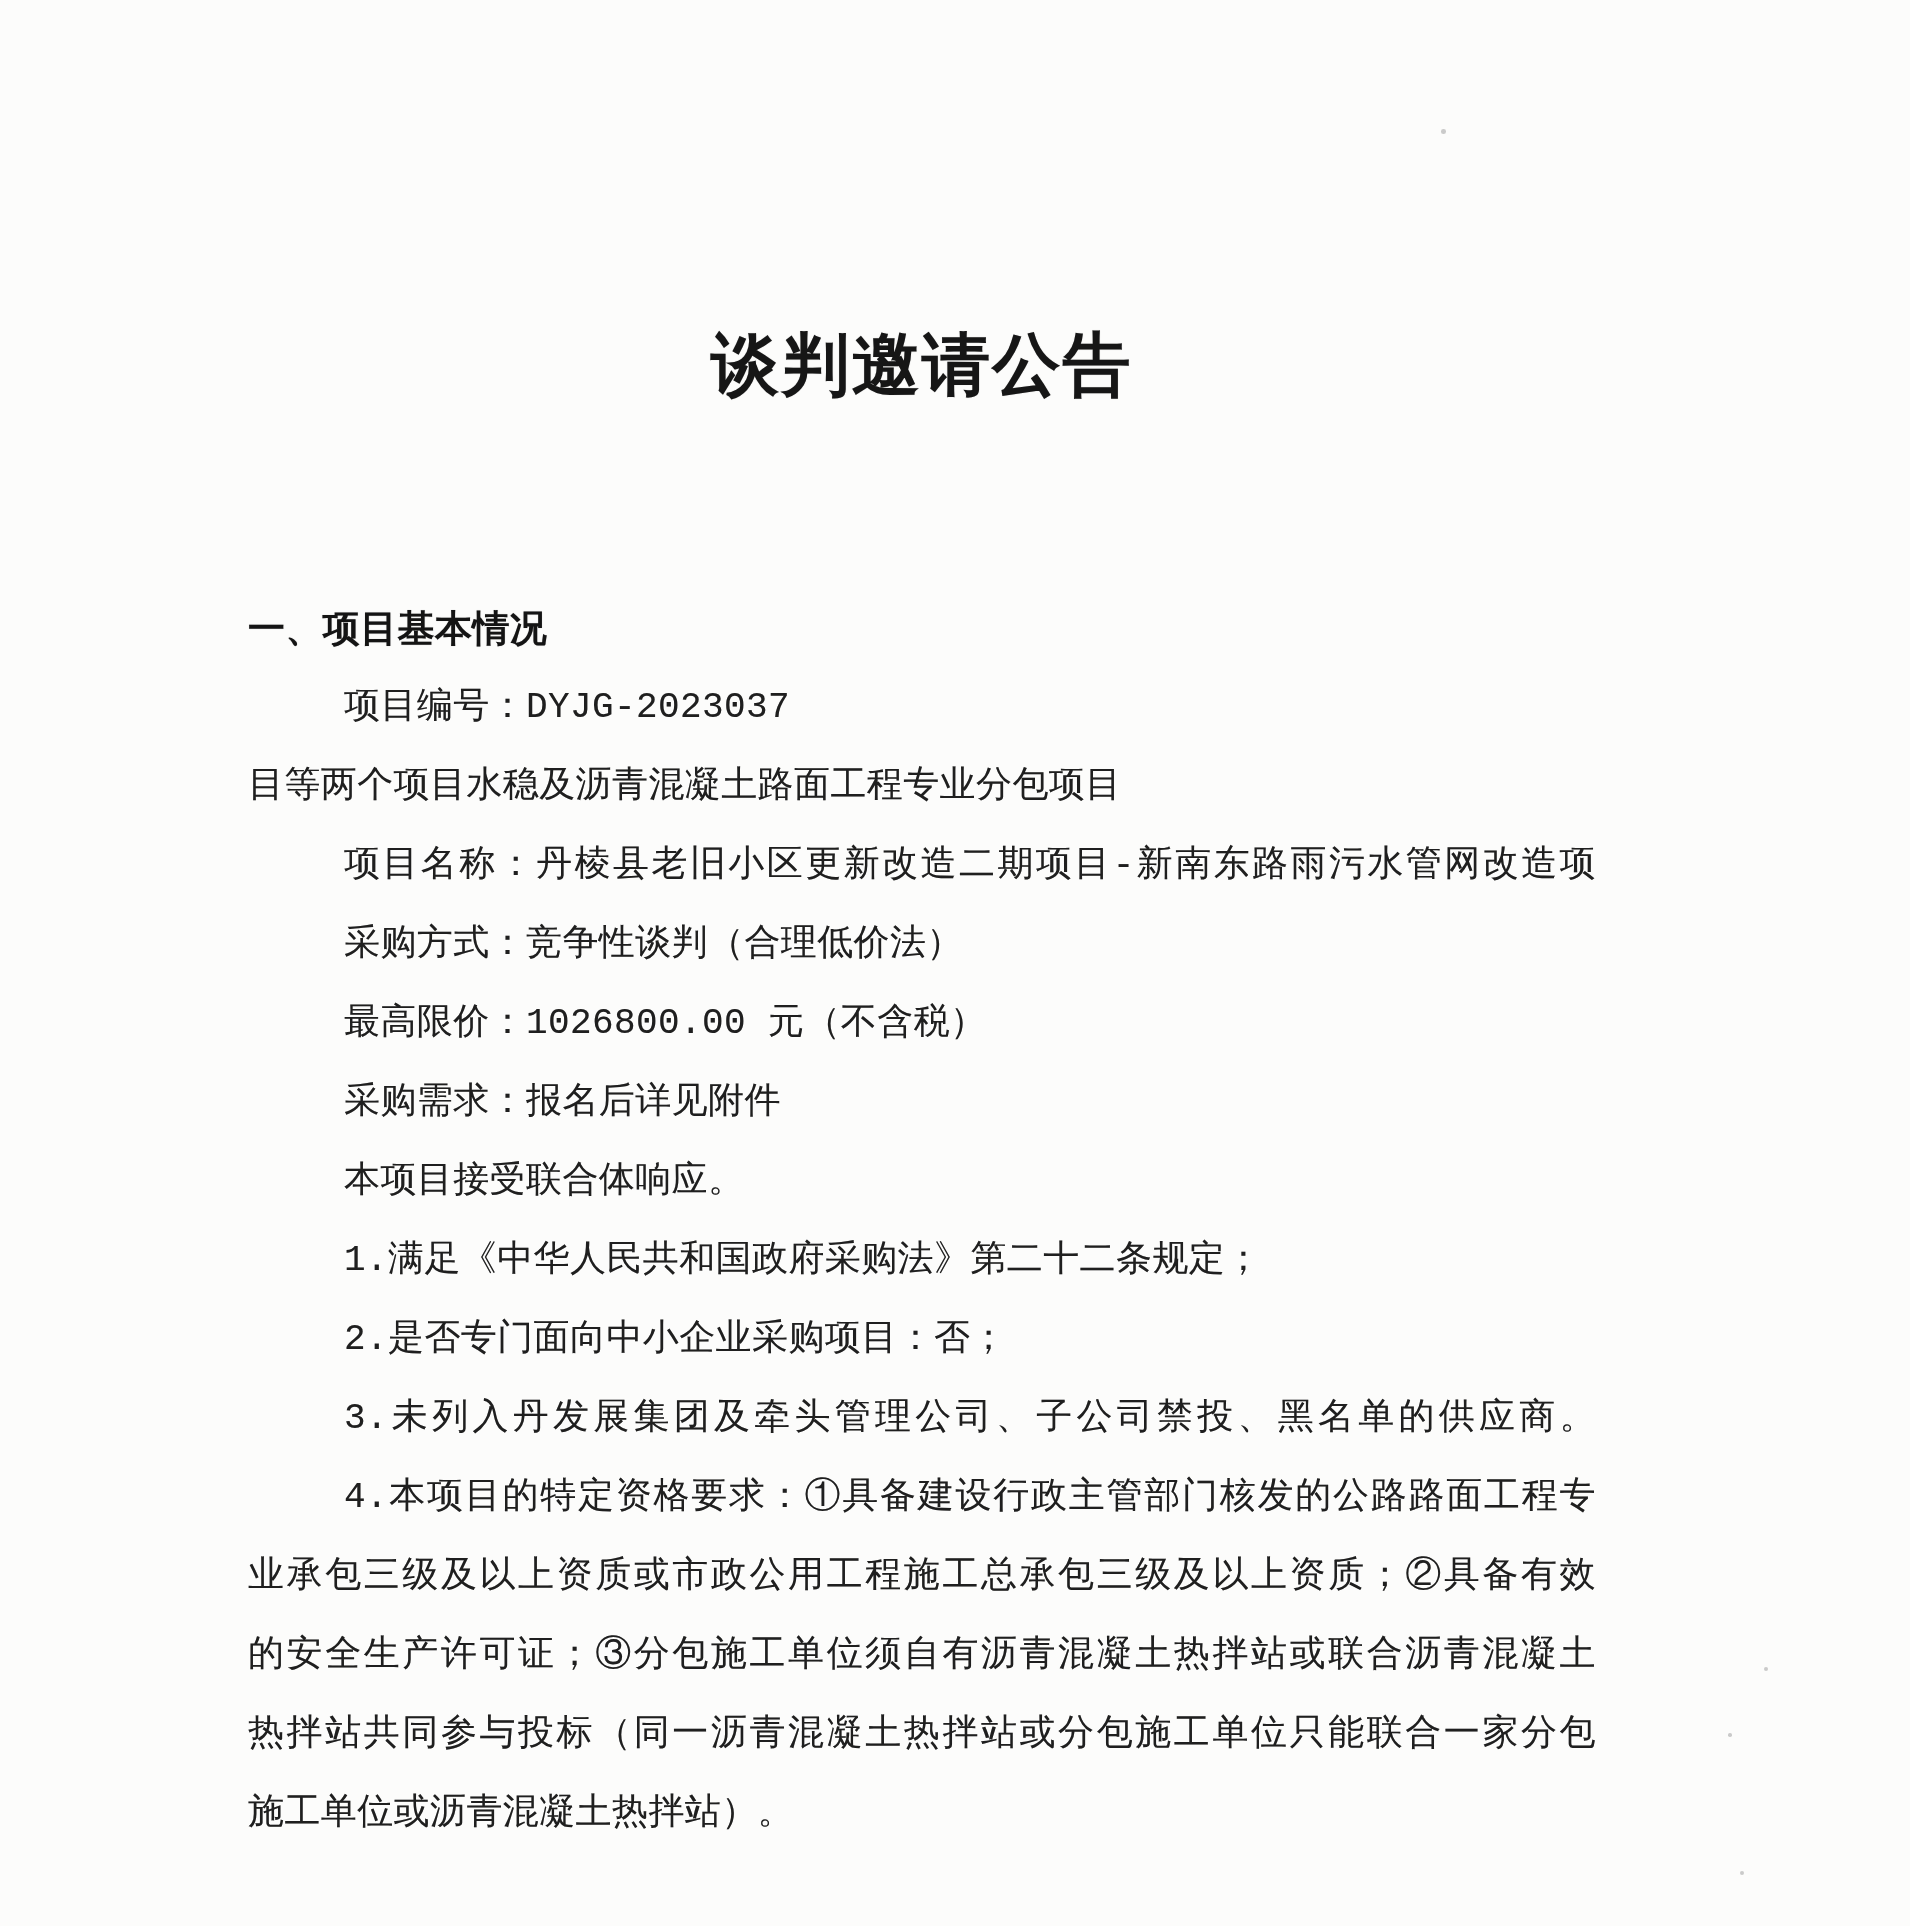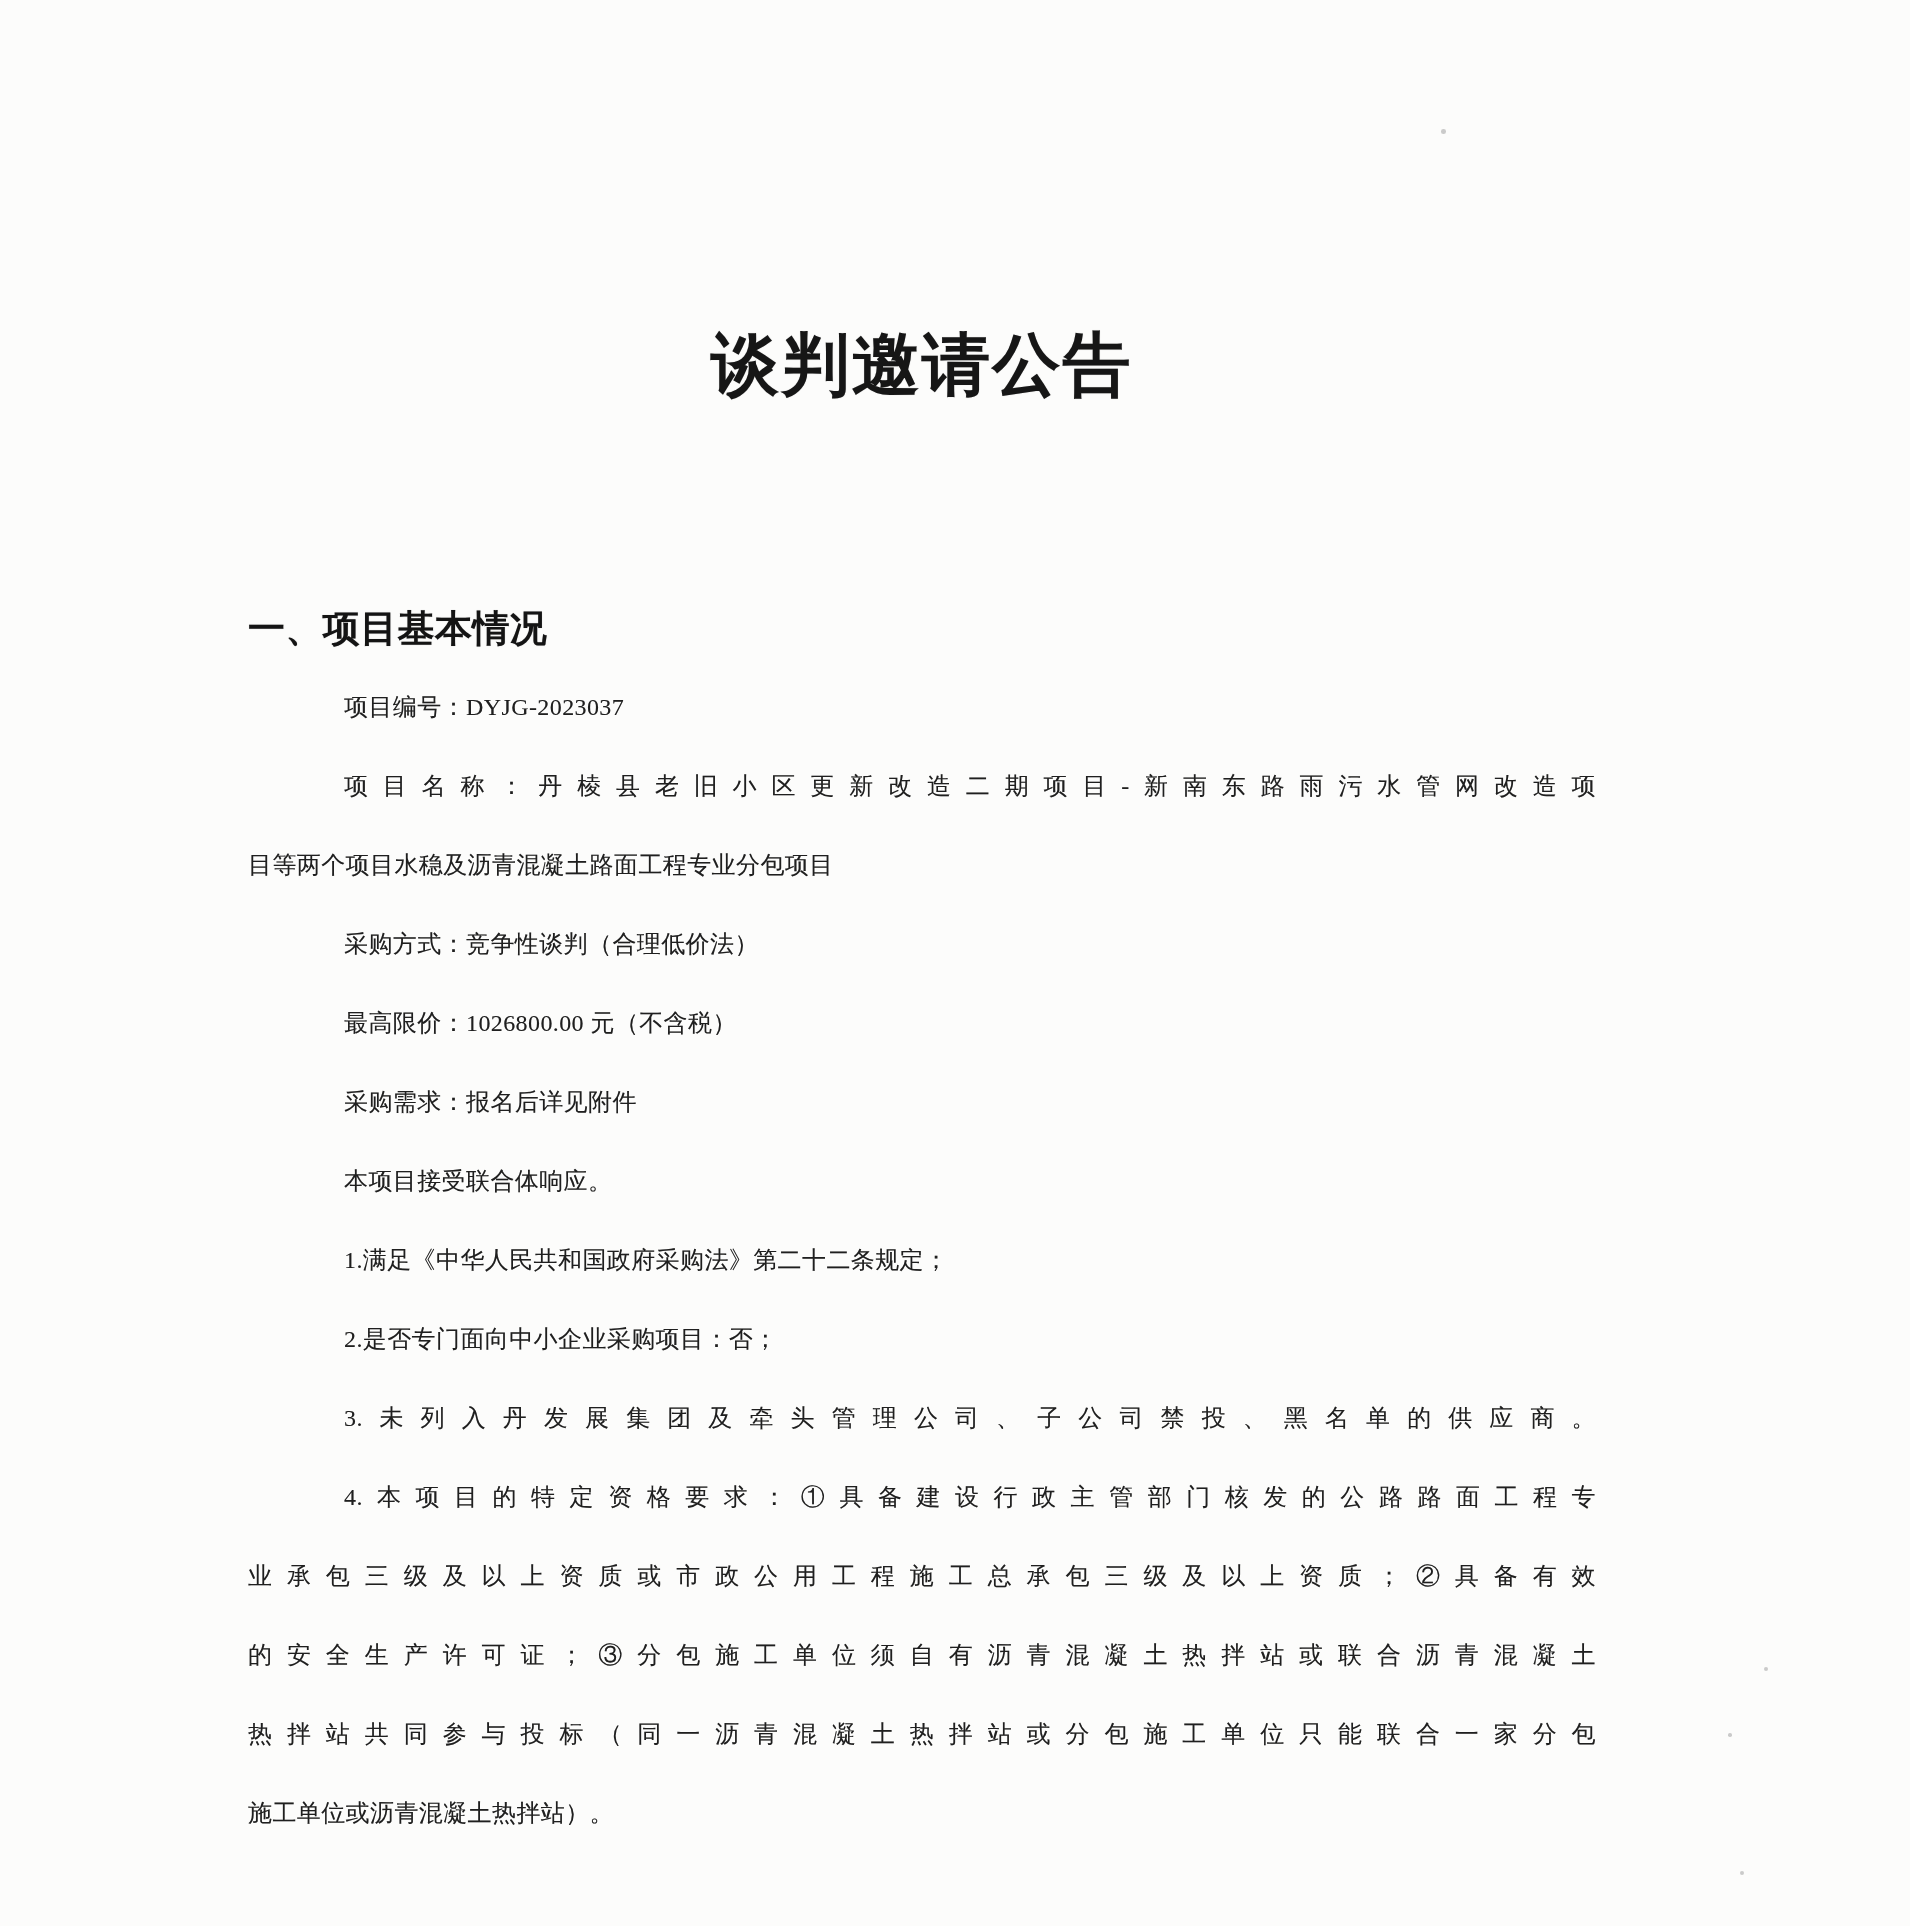--- a/index.html
+++ b/index.html
@@ -38,23 +38,24 @@
   }
   #lines {
     position: absolute;
     left: 0;
     top: 589px;
     width: 1348px;
   }
   .line {
     height: 79px;
     line-height: 79px;
-    font-size: 24px;
+    font-size: 36px;
     letter-spacing: 0.4px;
     text-shadow: 0 0 0.6px rgba(60,60,60,0.38);
+    font-family: Liberation Mono, monospace;
   }
   .line.indent { padding-left: 96px; }
   .line.full {
     text-align: justify;
     text-align-last: justify;
     text-justify: inter-character;
   }
   .line.heading {
     font-family: "Liberation Sans", "DejaVu Sans", sans-serif;
     font-weight: 700;
@@ -75,22 +76,22 @@
 <div id="page">
 
   <div id="content">
 
     <div class="doc-title">谈判邀请公告</div>
 
     <div id="lines">
 
       <div class="line heading">一、项目基本情况</div>
       <div class="line indent">项目编号：DYJG-2023037</div>
+      <div class="line">目等两个项目水稳及沥青混凝土路面工程专业分包项目</div>
       <div class="line indent full">项目名称：丹棱县老旧小区更新改造二期项目-新南东路雨污水管网改造项</div>
-      <div class="line">目等两个项目水稳及沥青混凝土路面工程专业分包项目</div>
       <div class="line indent">采购方式：竞争性谈判（合理低价法）</div>
       <div class="line indent">最高限价：1026800.00 元（不含税）</div>
       <div class="line indent">采购需求：报名后详见附件</div>
       <div class="line indent">本项目接受联合体响应。</div>
 
       <div class="line indent">1.满足《中华人民共和国政府采购法》第二十二条规定；</div>
       <div class="line indent">2.是否专门面向中小企业采购项目：否；</div>
       <div class="line indent full">3.未列入丹发展集团及牵头管理公司、子公司禁投、黑名单的供应商。</div>
       <div class="line indent full">4.本项目的特定资格要求：①具备建设行政主管部门核发的公路路面工程专</div>
       <div class="line full">业承包三级及以上资质或市政公用工程施工总承包三级及以上资质；②具备有效</div>

